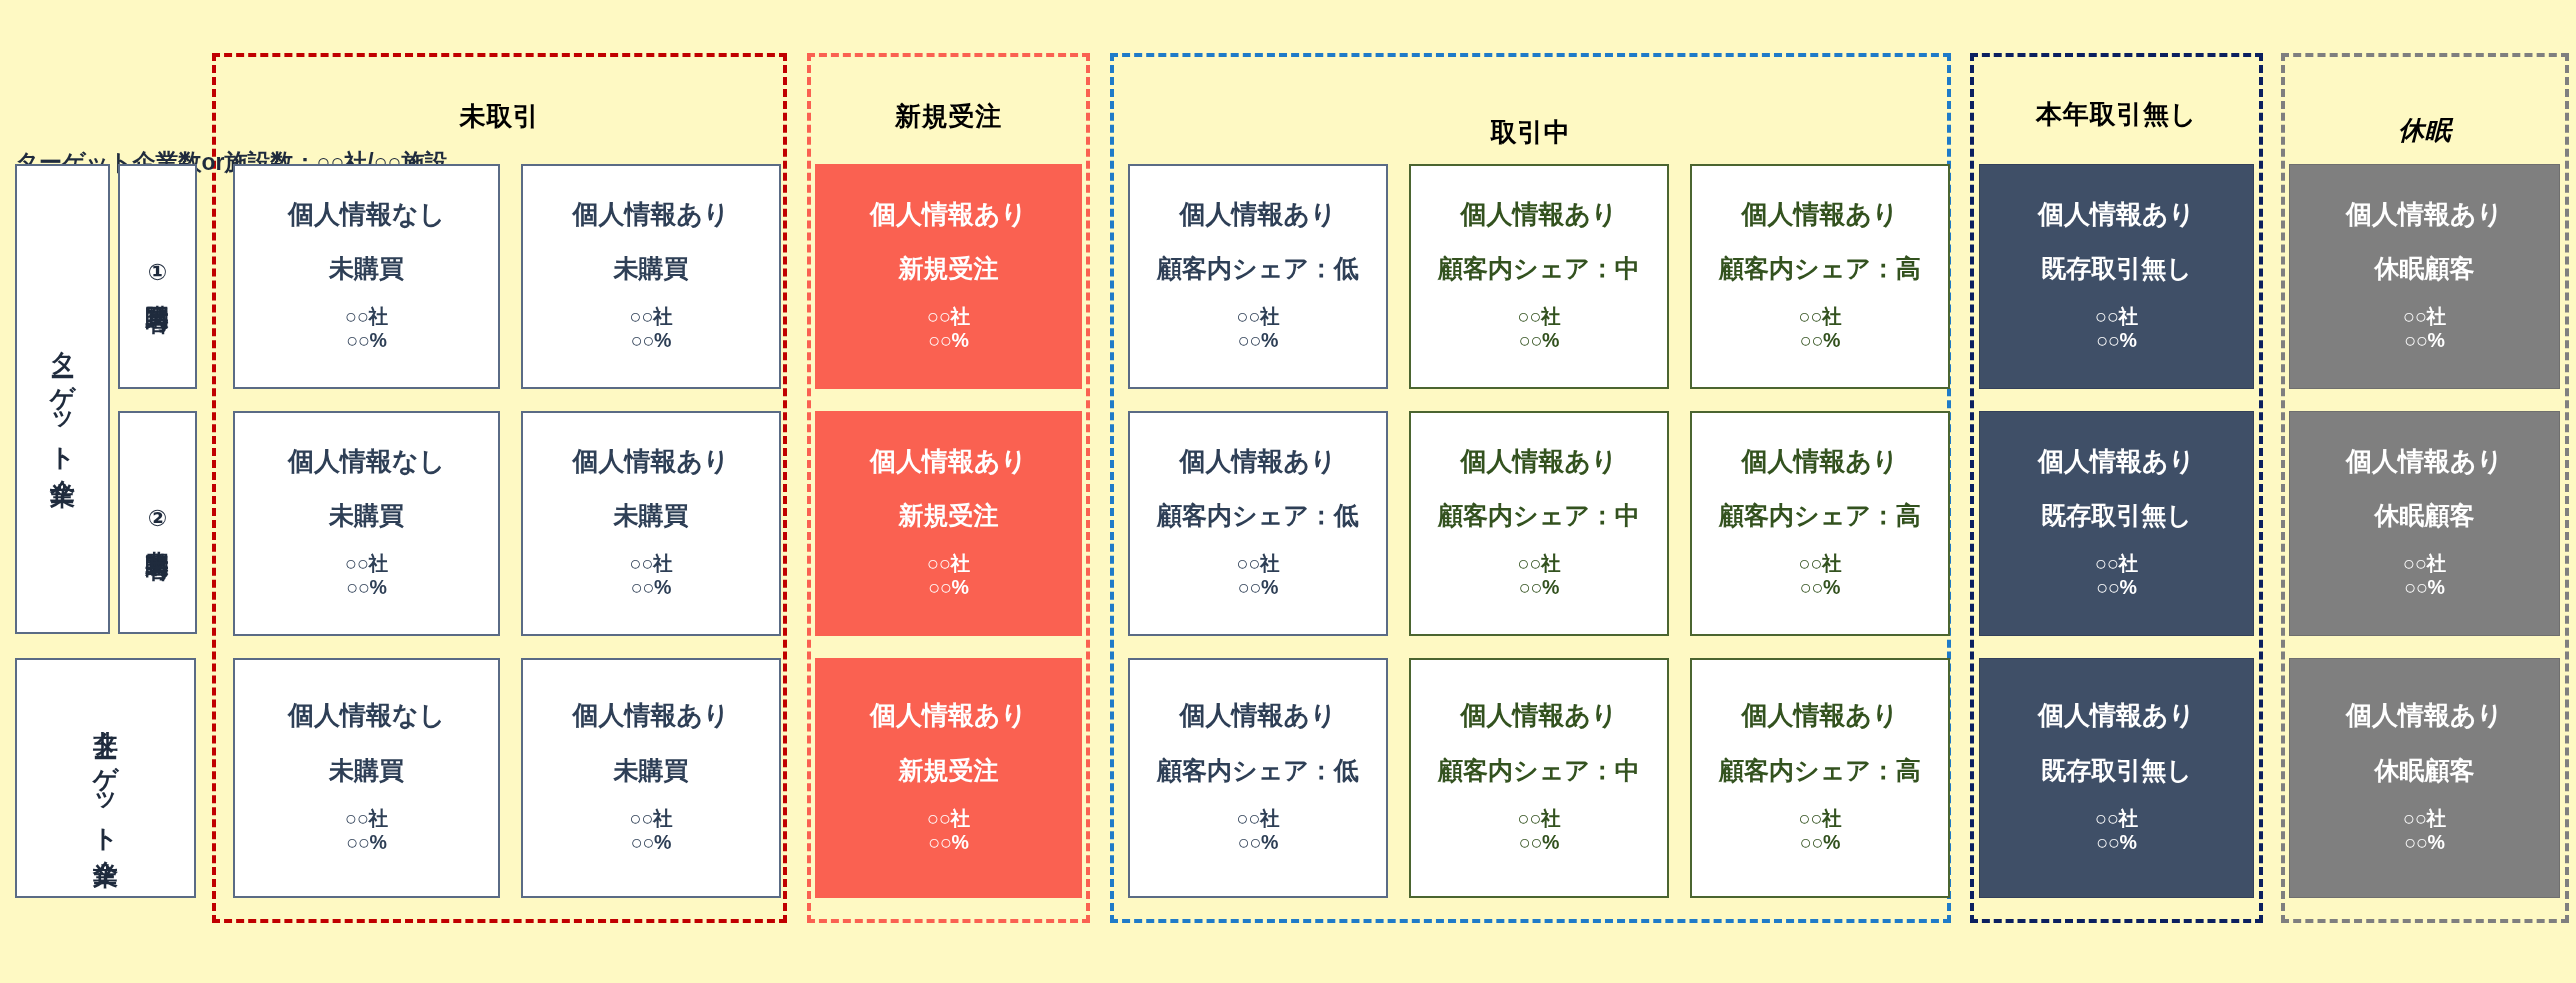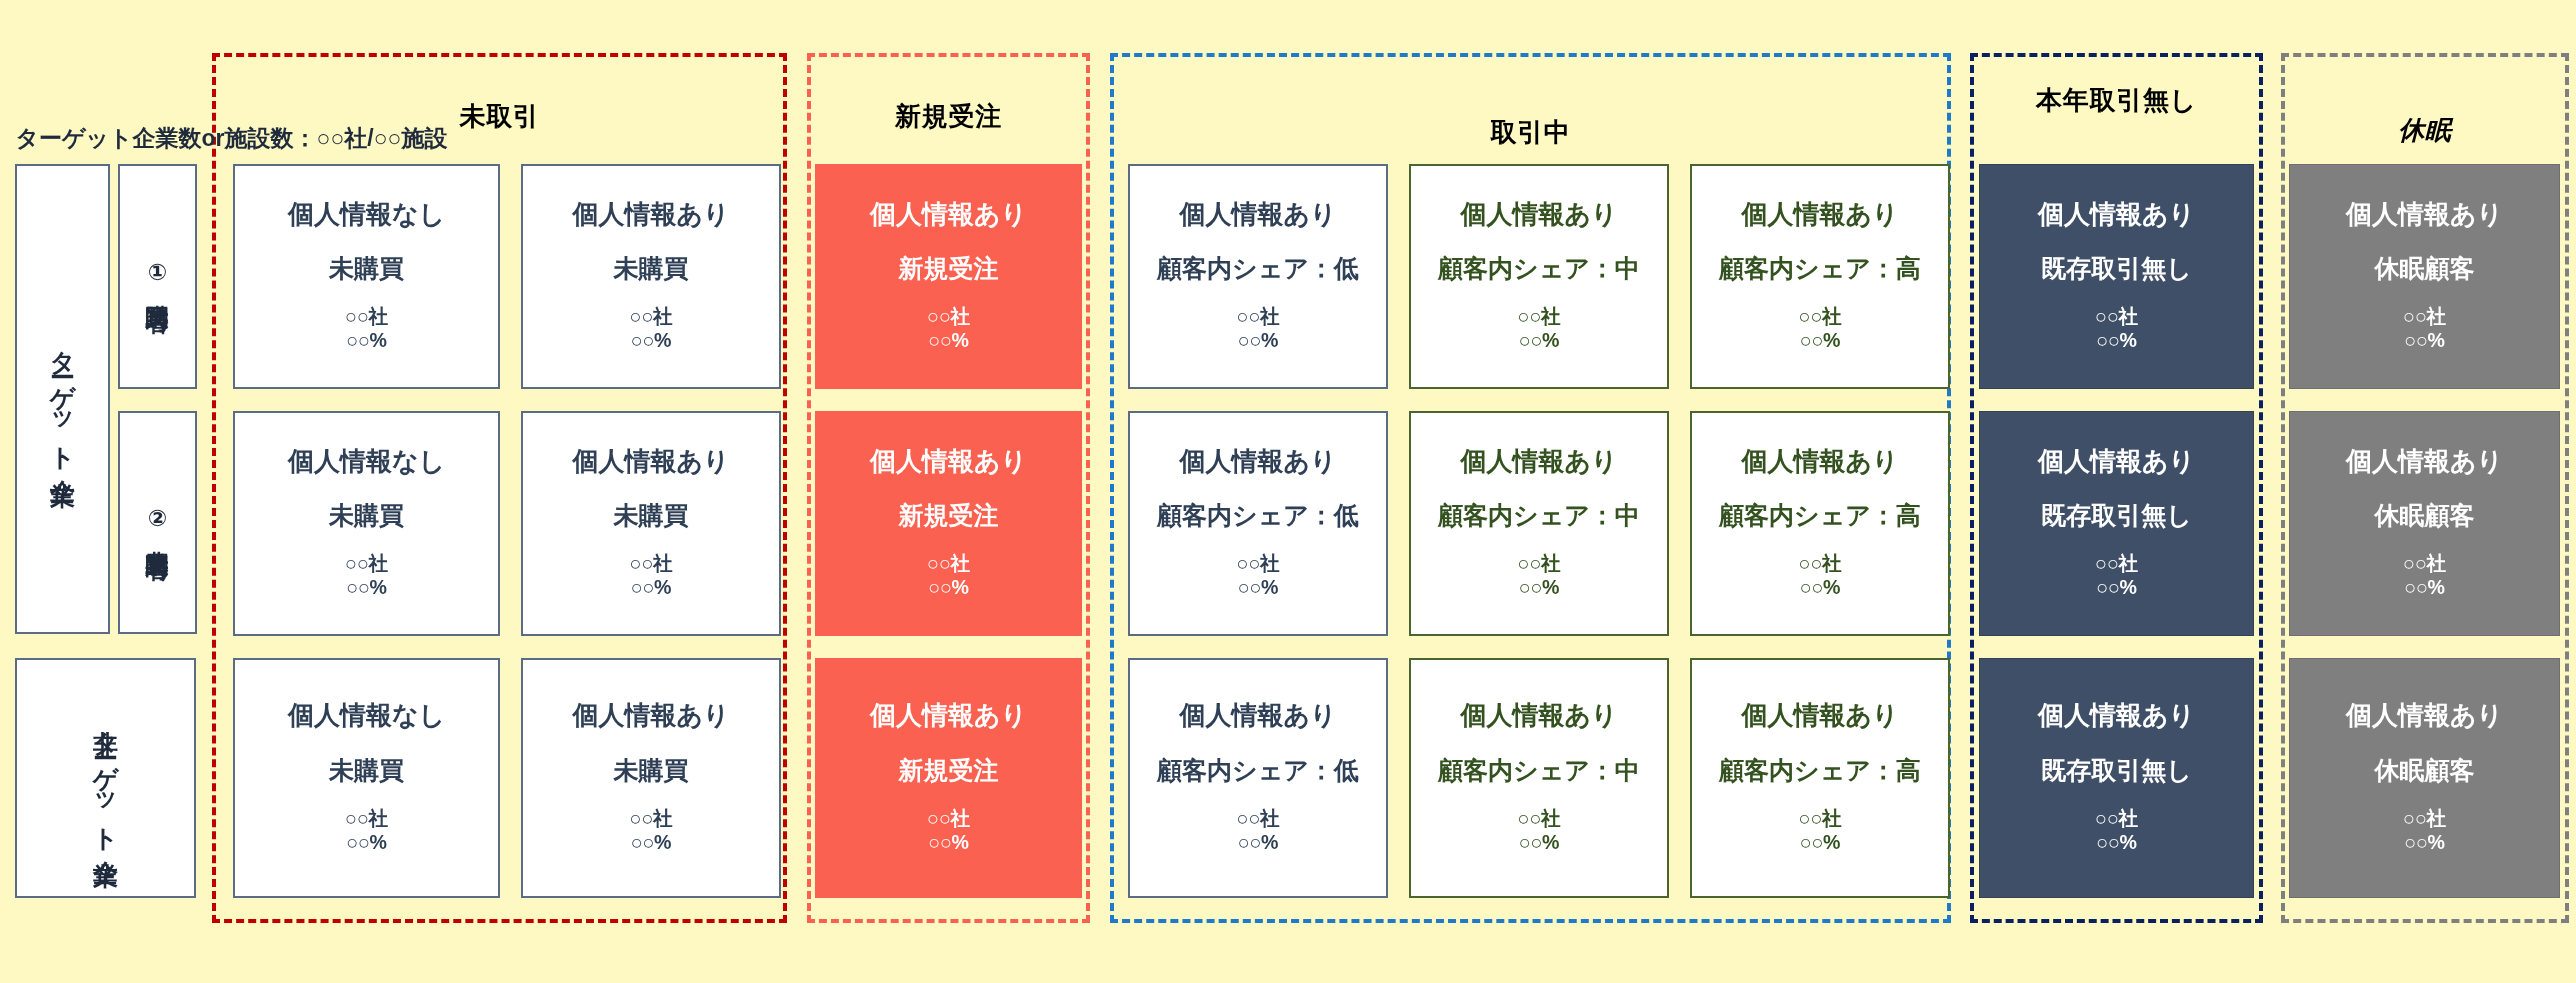--- a/index.html
+++ b/index.html
@@ -34,20 +34,21 @@
   }
 
   
   .target-note{
     position:absolute;
     color:#1f2b3d;
     font-weight:700;
     font-size:23px;
     white-space:nowrap;
     letter-spacing:0px;
+    margin-top:24px;
   }
 
   
   .axis-box{
     position:absolute;
     box-sizing:border-box;
     border:2.1px solid #5a6b85;
     background:#ffffff;
     display:flex;
     align-items:center;
@@ -121,21 +122,21 @@
 
   <div class="group-box" style="left:807px;top:53px;width:283px;height:870px;border:4.2px dashed #FA6151;">
     <div class="group-title" style="top:42px;">新規受注</div>
   </div>
 
   <div class="group-box" style="left:1110px;top:53px;width:841px;height:870px;border:4.2px dashed #1F7BC8;">
     <div class="group-title" style="top:42px;margin-top:16px;">取引中</div>
   </div>
 
   <div class="group-box" style="left:1970px;top:53px;width:293px;height:870px;border:4.9px dashed #0B2060;">
-    <div class="group-title" style="top:26px;">本年取引無し</div>
+    <div class="group-title" style="top:40px;">本年取引無し</div>
   </div>
 
   <div class="group-box" style="left:2281px;top:53px;width:288px;height:870px;border:4.2px dashed #7F7F7F;">
     <div class="group-title" style="top:56px;font-style:italic;">休眠</div>
   </div>
 
   <div class="target-note" style="left:15.4px;top:123px;">ターゲット企業数or施設数：○○社/○○施設</div>
 
   <div class="axis-box" style="left:15.4px;top:164px;width:95px;height:470px;">
     <span class="axis-label">ターゲット企業</span>

